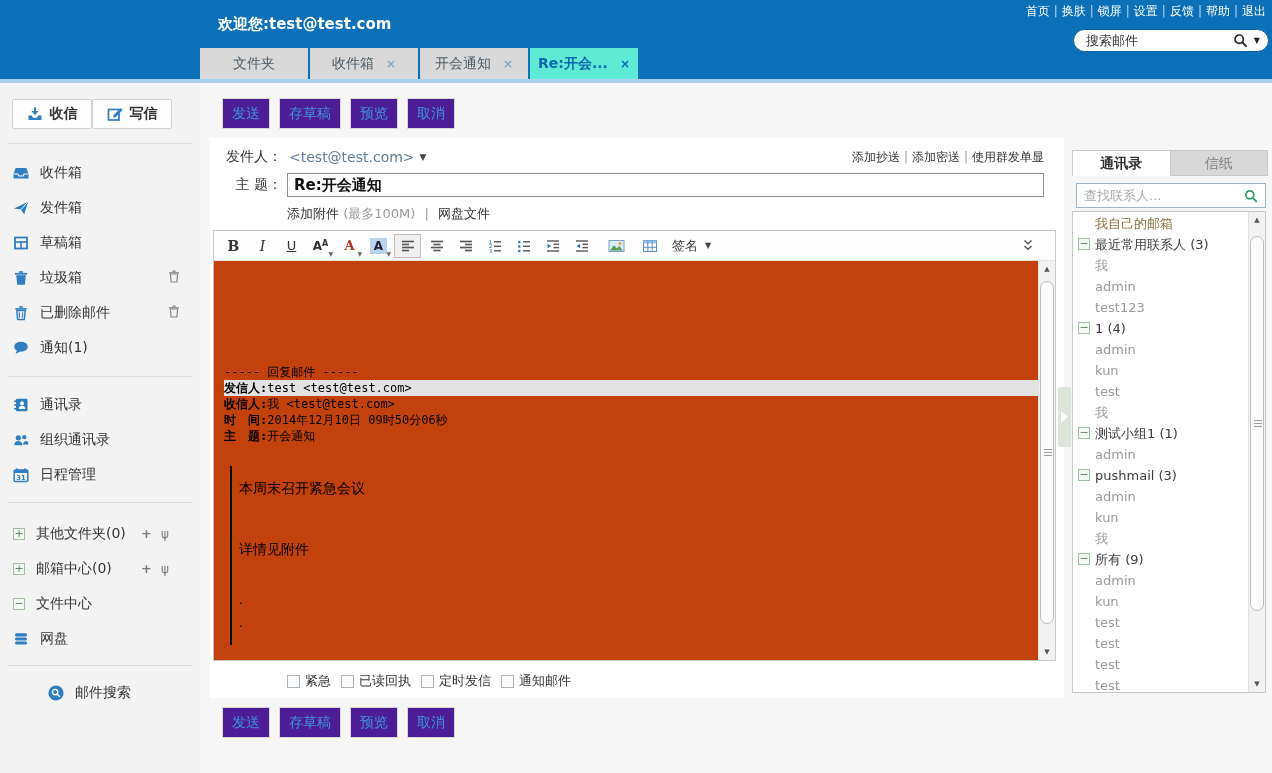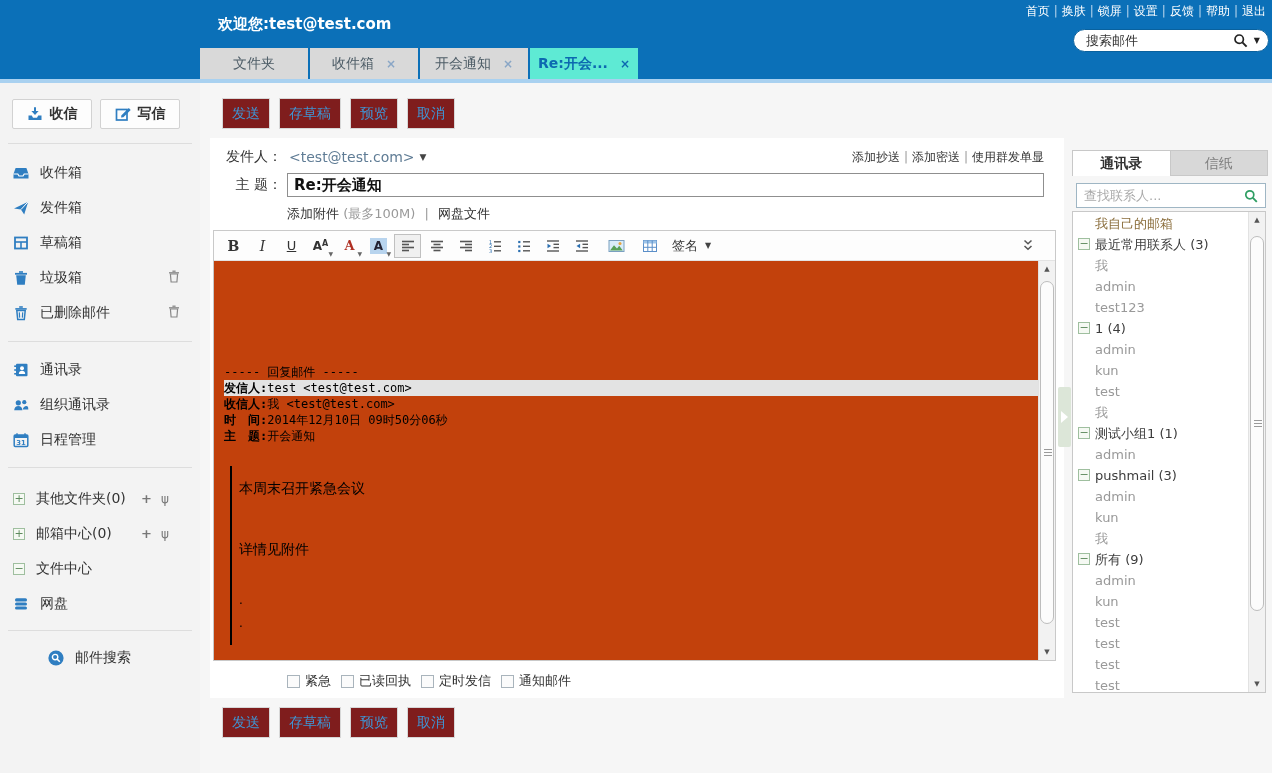--- a/index.html
+++ b/index.html
@@ -22,37 +22,37 @@
 .searchpill input::placeholder { color:#333; opacity:1; }
 .caret-down { font-size:8px; color:#222; }
 .tabbar { position:absolute; left:200px; bottom:0; display:flex; gap:2px; }
 .tab { height:31px; background:#d9d9d9; color:#4d5c66; min-width:108px; padding:0 8px;
   display:flex; align-items:center; justify-content:center; gap:12px; font-size:14px; cursor:pointer; }
 .tab .x { color:#89a6c6; font-size:12px; font-weight:bold; }
 .tab.active { background:#5eead4; color:#0c69b0; font-weight:bold; }
 .tab.active .x { color:#0c69b0; }
 
 .leftbar { position:absolute; left:0; top:83px; width:200px; height:690px; background:#f3f3f3; }
-.actionbtns { display:flex; gap:8px; padding:16px 0 0 12px;align-items:flex-end; }
+.actionbtns { display:flex; padding:16px 0 0 12px;align-items:flex-end; }
 .whitebtn { width:80px; height:30px; background:#fdfdfd; border:1px solid #d2d2d2; border-radius:2px;
   display:flex; align-items:center; justify-content:center; gap:7px; font-size:14px; font-weight:bold; color:#333; cursor:pointer; }
 .hdiv { border:none; border-top:1px solid #ddd; margin:0 8px; }
 .m14 { margin-top:14px; } .m11 { margin-top:11px; } .m10 { margin-top:10px; } .m9 { margin-top:9px;padding-left:35px; }
 .navitem { display:flex; align-items:center; gap:11px; padding-left:13px; height:35px; font-size:14px; color:#333; position:relative; cursor:pointer; }
 .navitem .right-ico { position:absolute; right:20px; top:10px; }
 .navitem .plus { position:absolute; right:48px; color:#777; font-weight:bold; font-size:13px; }
 .navitem .psi  { position:absolute; right:31px; color:#777; font-size:12px; }
 .expbox { width:12px; height:12px; border:1px solid #9fbf9f; background:#f5f9f3; color:#5d8a5d;
   font-size:11px; line-height:10px; text-align:center; flex:none; display:inline-block; }
 .icon16 { width:16px; height:16px; flex:none; }
 
 .main { position:absolute; left:200px; top:83px; width:872px; height:690px; }
 .actions-row { padding:15px 0 0 22px; display:flex; gap:9px; }
 .actions-row.bottom { padding-top:9px; }
-.cbtn { min-width:40px; height:31px; background:#7f1d1d; border:1px solid #d7d7d7; color:#3e96d6;
+.cbtn { min-width:40px; height:31px; background:#4c1d95; border:1px solid #d7d7d7; color:#3e96d6;
   font-size:14px; padding:0 9px; display:flex; align-items:center; justify-content:center; cursor:pointer; }
 .form-panel { margin:9px 8px 0 10px; background:#fff; padding:10px 0 8px 0; }
 .frow { display:flex; align-items:center; margin-right:20px; }
 .flabel { width:72px; text-align:right; font-size:14px; color:#333; flex:none; }
 .from-val { color:#5f7c95; margin-left:7px; font-size:14px; }
 .from-caret { font-size:9px; color:#444; margin-left:5px; }
 .hlinks { margin-left:auto; font-size:12px; color:#333; }
 .hlinks .lnk { cursor:pointer; }
 .hlinks .sep { color:#999; margin:0 4px; }
 .to-input { flex:1; height:24px; background:#fdfae0; border:1px solid #c9c9c9; margin-left:5px;
@@ -239,20 +239,29 @@
           </svg>
       </span>
       <span>已删除邮件</span>
       <span class="right-ico">
         <svg width="12" height="13" viewBox="0 0 12 13">
             <path d="M2.4 4h7.2l-.7 8H3.1z" fill="none" stroke="#888" stroke-width="1.2"></path>
             <line x1="1" y1="2.8" x2="11" y2="2.8" stroke="#888" stroke-width="1.3"></line>
             <line x1="4.4" y1="1.2" x2="7.6" y2="1.2" stroke="#888" stroke-width="1.3"></line>
           </svg>
       </span>
+    </div>
+    <div class="navitem">
+      <span class="icon16">
+        <svg width="16" height="16" viewBox="0 0 16 16">
+            <ellipse cx="8" cy="6.8" rx="6.8" ry="5" fill="#2f7ec1"></ellipse>
+            <path d="M4.2 9.8L2.6 14l4.4-2.6z" fill="#2f7ec1"></path>
+          </svg>
+      </span>
+      <span>通知(1)</span>
     </div>
   </div>
   <hr class="hdiv m11">
   <div class="m10">
     <div class="navitem">
       <span class="icon16">
         <svg width="16" height="16" viewBox="0 0 16 16">
             <rect x="3" y="1.8" width="11.5" height="12.4" rx="1" fill="#2f7ec1"></rect>
             <rect x="1.2" y="3.4" width="2.4" height="1.6" fill="#2f7ec1"></rect>
             <rect x="1.2" y="7.2" width="2.4" height="1.6" fill="#2f7ec1"></rect>

